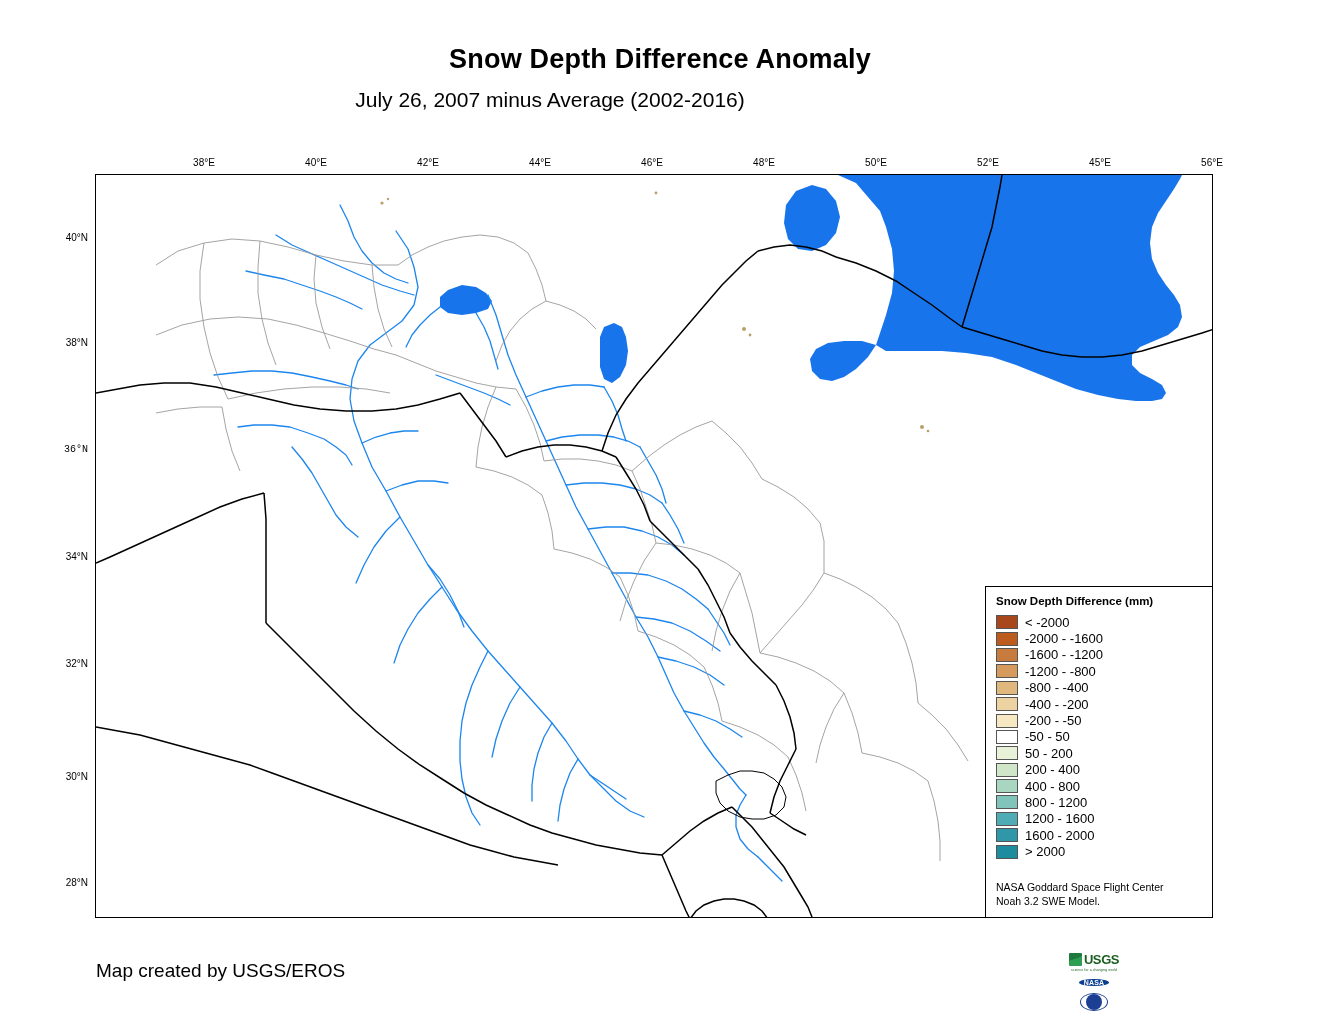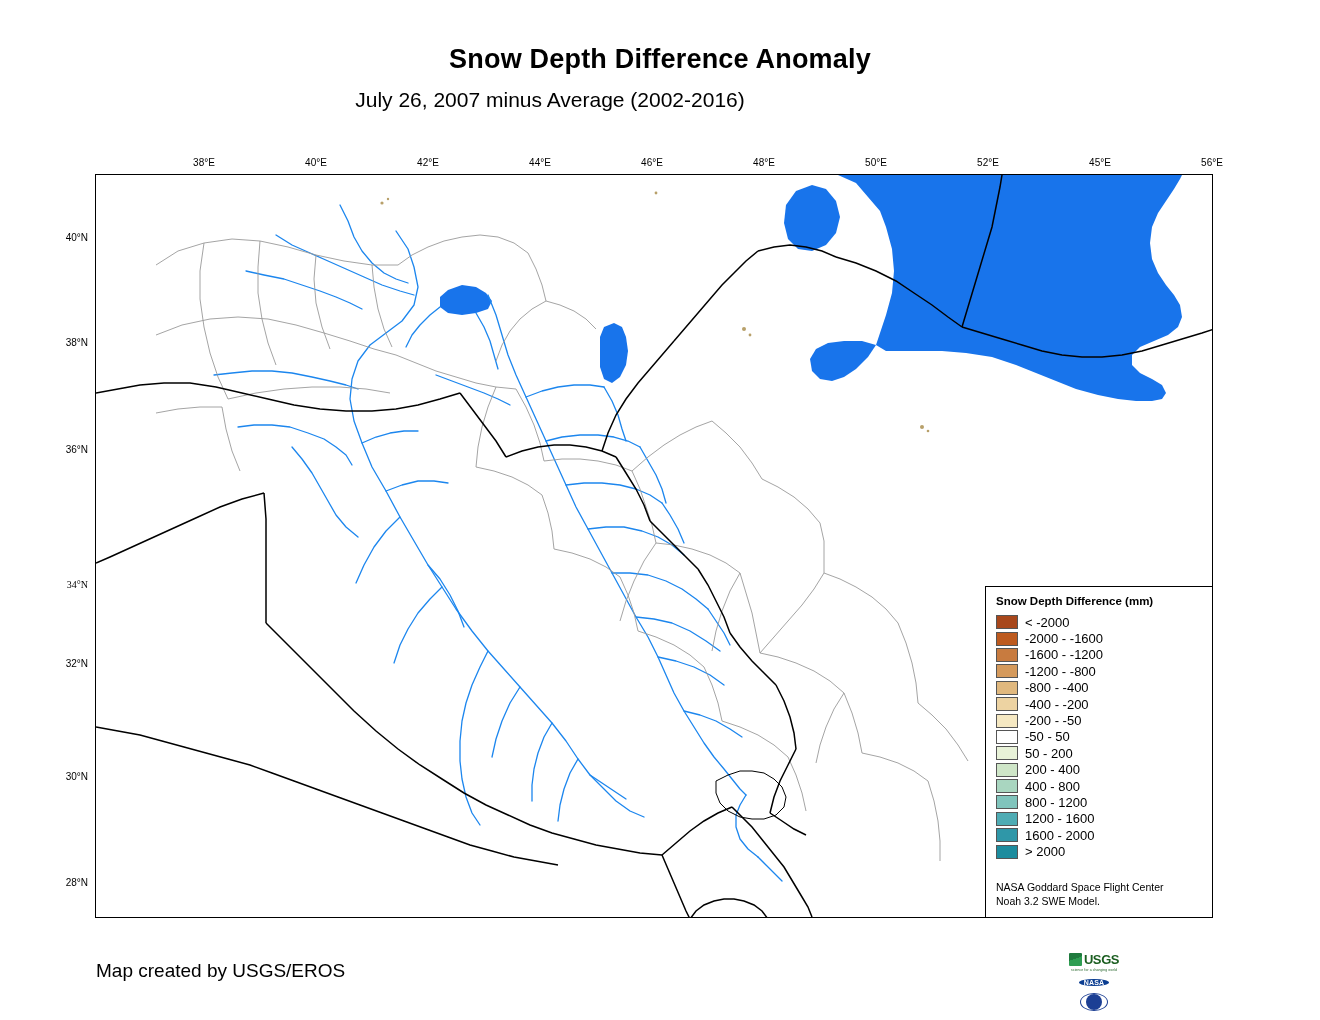--- a/index.html
+++ b/index.html
@@ -108,22 +108,22 @@
 <div class="lon-label" style="left:518px;">44°E</div>
 <div class="lon-label" style="left:630px;">46°E</div>
 <div class="lon-label" style="left:742px;">48°E</div>
 <div class="lon-label" style="left:854px;">50°E</div>
 <div class="lon-label" style="left:966px;">52°E</div>
 <div class="lon-label" style="left:1078px;">45°E</div>
 <div class="lon-label" style="left:1190px;">56°E</div>
 
 <div class="lat-label" style="top:232px;">40°N</div>
 <div class="lat-label" style="top:337px;">38°N</div>
-<div class="lat-label" style="top:444px;">36°N</div>
-<div class="lat-label" style="top:579px;font-family:Liberation Serif, serif;">34°N</div>
+<div class="lat-label" style="top:444px;font-family:Liberation Mono, monospace;">36°N</div>
+<div class="lat-label" style="top:551px;">34°N</div>
 <div class="lat-label" style="top:658px;">32°N</div>
 <div class="lat-label" style="top:771px;">30°N</div>
 <div class="lat-label" style="top:877px;">28°N</div>
 
 <div id="map-frame">
   <svg id="map-svg" width="1118" height="744" viewBox="0 0 1118 744">
 
     <g>
       <path fill="#1874EB" stroke="none" d="M728,0 L742,0 L760,8 L772,22 L784,36 L790,52 L796,74 L798,96 L796,118 L790,140 L784,158 L780,170
            L790,176 L806,176 L824,176 L846,176 L870,178 L896,182 L920,190 L940,198 L960,206 L980,214 L1002,220

